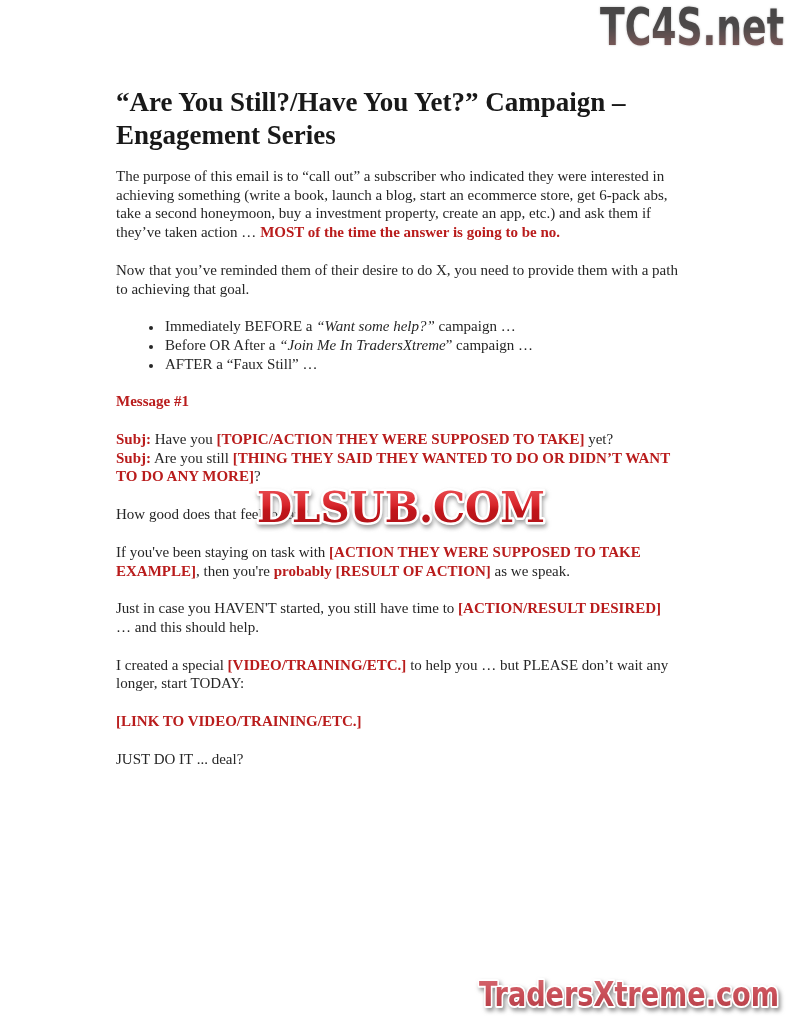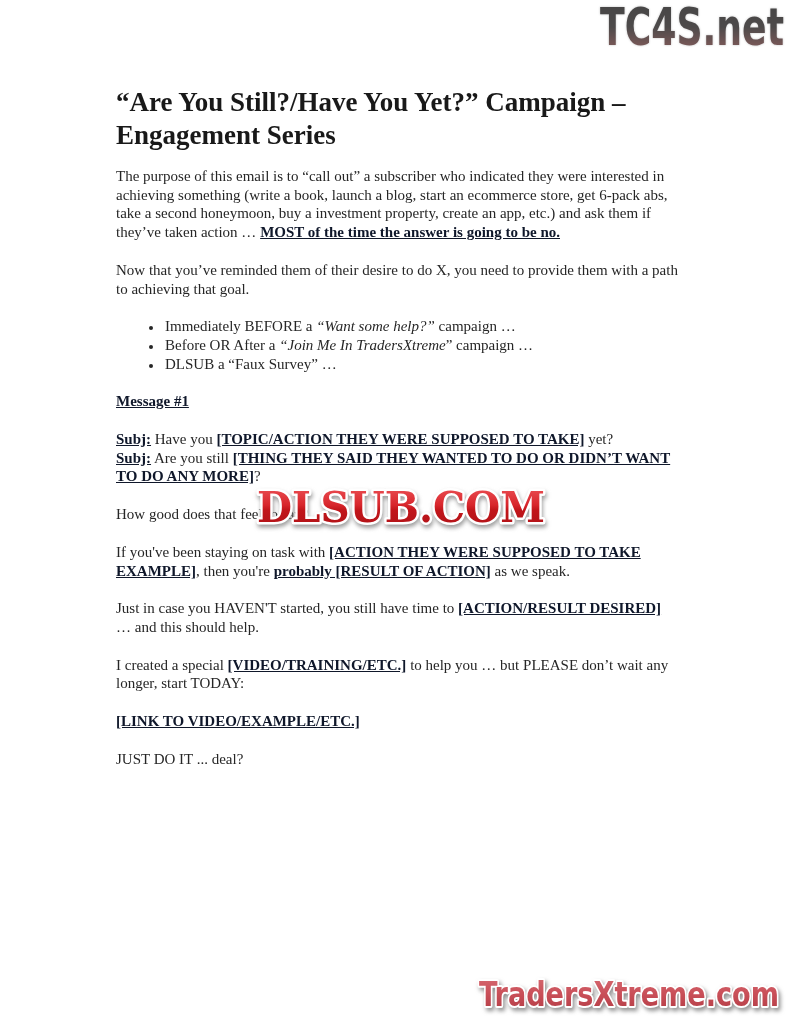--- a/index.html
+++ b/index.html
@@ -21,21 +21,21 @@
   h1.doc-title {
     font-family: "Liberation Serif", serif;
     font-size: 27px;
     line-height: 33px;
     font-weight: bold;
     color: #191919;
     margin: 0 0 15px 0;
   }
   p { margin: 0 0 19px 0; }
   p.subject-block { margin-bottom: 19px; }
-  b { font-weight: bold; color: #0f172a; text-decoration: underline; }
+  b { font-weight: bold; color: #b91c1c; }
   i { font-style: italic; }
   ul.campaign-list {
     margin: 0 0 19px 0;
     padding: 0 0 0 47px;
     list-style: disc outside;
   }
   ul.campaign-list li { padding-left: 2px; }
   ul.campaign-list li::marker { font-size: 0.85em; }
   .wm { position: absolute; pointer-events: none; }
   .wm-top    { top: 1px;   right: 3px; }
@@ -66,30 +66,30 @@
   <div class="content">
 
     <h1 class="doc-title">“Are You Still?/Have You Yet?” Campaign – Engagement Series</h1>
 
     <p>The purpose of this email is to “call out” a subscriber who indicated they were interested in achieving something (write a book, launch a blog, start an ecommerce store, get 6-pack abs, take a second honeymoon, buy a investment property, create an app, etc.) and ask them if they’ve taken action … <b>MOST of the time the answer is going to be no.</b></p>
     <p>Now that you’ve reminded them of their desire to do X, you need to provide them with a path to achieving that goal.</p>
 
     <ul class="campaign-list">
       <li>Immediately BEFORE a <i>“Want some help?”</i> campaign …</li>
       <li>Before OR After a <i>“Join Me In TradersXtreme</i>” campaign …</li>
-      <li>DLSUB a “Faux Survey” …</li>
+      <li>AFTER a “Faux Still” …</li>
     </ul>
 
     <p><b>Message #1</b></p>
     <p class="subject-block"><b>Subj:</b> Have you <b>[TOPIC/ACTION THEY WERE SUPPOSED TO TAKE]</b> yet?<br><b>Subj:</b> Are you still <b>[THING THEY SAID THEY WANTED TO DO OR DIDN’T WANT TO DO ANY MORE]</b>?</p>
     <p>How good does that feel to say?</p>
     <p>If you've been staying on task with <b>[ACTION THEY WERE SUPPOSED TO TAKE EXAMPLE]</b>, then you're <b>probably [RESULT OF ACTION]</b> as we speak.</p>
     <p>Just in case you HAVEN'T started, you still have time to <b>[ACTION/RESULT DESIRED]</b> …  and this should help.</p>
     <p>I created a special <b>[VIDEO/TRAINING/ETC.]</b> to help you … but PLEASE don’t wait any longer, start TODAY:</p>
-    <p><b>[LINK TO VIDEO/EXAMPLE/ETC.]</b></p>
+    <p><b>[LINK TO VIDEO/TRAINING/ETC.]</b></p>
     <p>JUST DO IT ... deal?</p>
 
   </div>
 
   <div class="wm wm-mid">
     <svg width="300" height="52" viewBox="0 0 300 52">
       <defs>
         <linearGradient id="g-dlsub" x1="0" y1="0" x2="0" y2="1">
           <stop offset="0" stop-color="#ee575b"></stop>
           <stop offset="0.45" stop-color="#d8262c"></stop>

